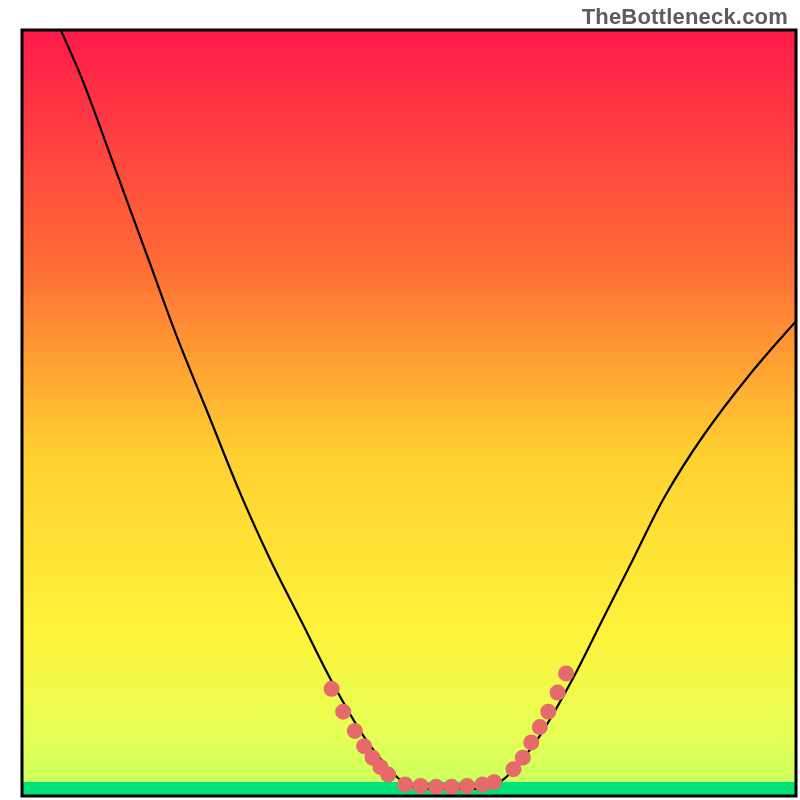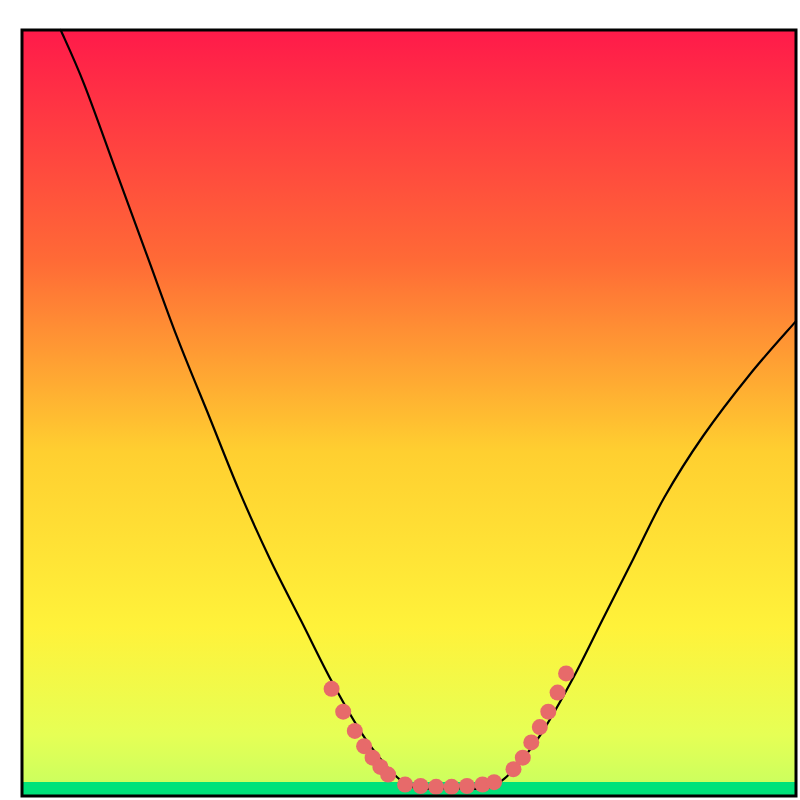--- a/index.html
+++ b/index.html
@@ -32,20 +32,21 @@
     top: 0;
     width: 800px;
     height: 800px;
   }
 </style>
 </head>
 <body>
 
 <div class="chart-wrap">
 
+  <div class="watermark">TheBottleneck.com</div>
 
   <svg class="chart" viewBox="0 0 800 800" preserveAspectRatio="none">
     <defs>
       <linearGradient id="bg-grad" x1="0" y1="0" x2="0" y2="1">
         <stop offset="0%" stop-color="#ff1a4a"></stop>
         <stop offset="30%" stop-color="#ff6a36"></stop>
         <stop offset="55%" stop-color="#ffcf30"></stop>
         <stop offset="78%" stop-color="#fff23a"></stop>
         <stop offset="92%" stop-color="#e6ff55"></stop>
         <stop offset="100%" stop-color="#c5ff60"></stop>

